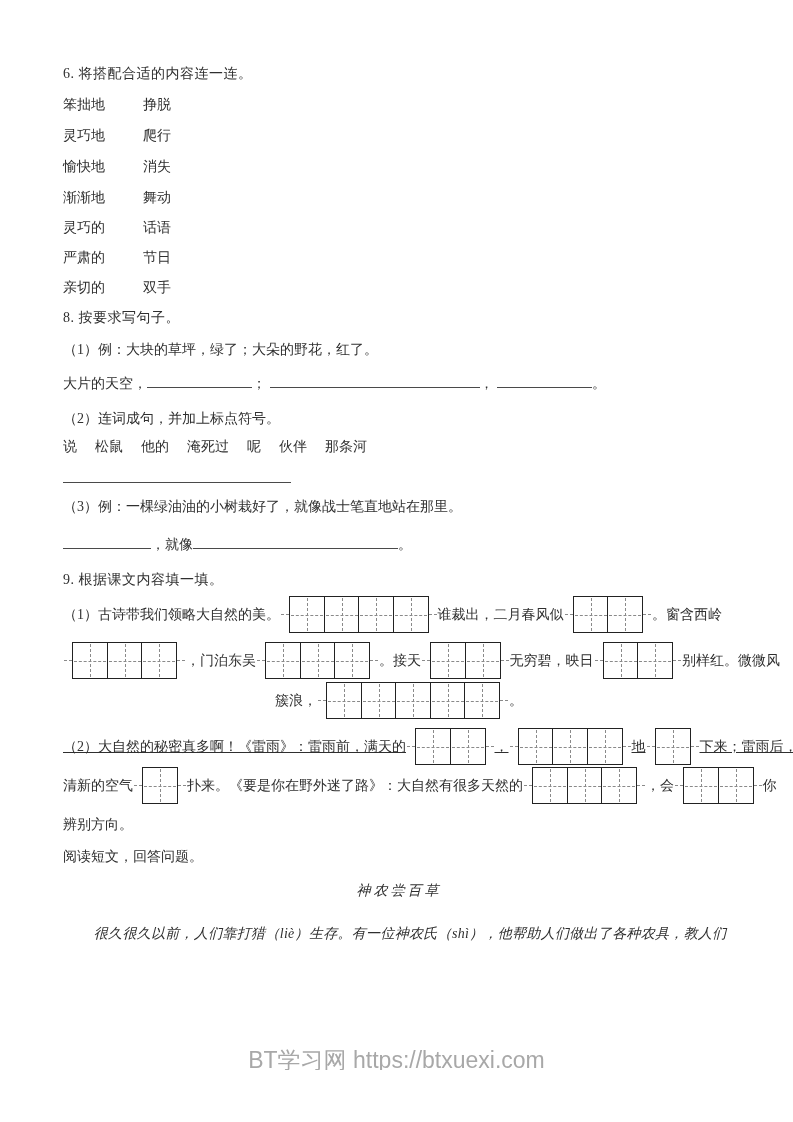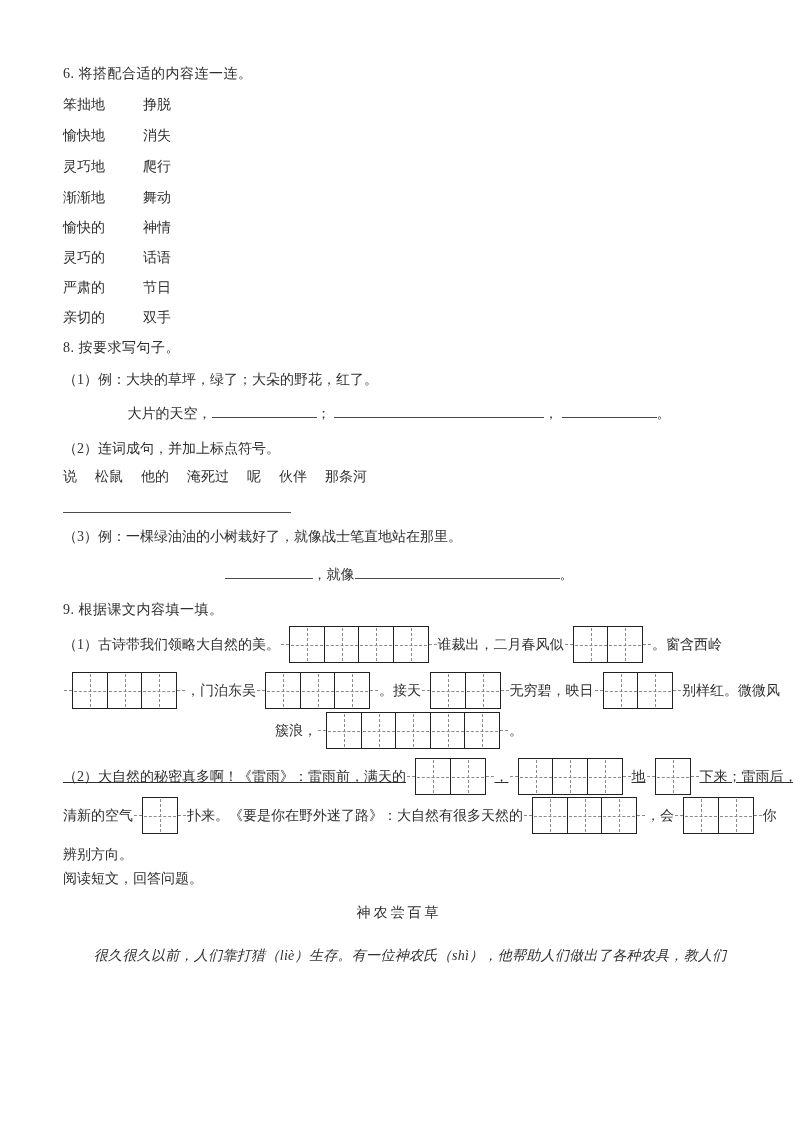--- a/index.html
+++ b/index.html
@@ -25,39 +25,39 @@
   .mt16 { margin-top:16px; }
   .mt14 { margin-top:14px; }
   .q7 .match-row { margin-top:14px; }
 
   
   .blank { display:inline-block; border-bottom:1px solid #4a4a4a; height:14px; vertical-align:baseline; }
   .bl-105{width:105px;} .bl-210{width:210px;} .bl-95{width:95px;}
   .bl-88{width:88px;} .bl-205{width:205px;}
   .blank-line { width:228px; border-bottom:1px solid #4a4a4a; height:1px; margin-top:27px; }
 
-  .fill-sentence { margin-top:16px; line-height:18px;text-align:center; }
+  .fill-sentence { margin-top:16px; line-height:18px; }
   .word-list { display:flex; gap:18px; margin-top:12px; }
 
   
   .grid-line { display:flex; align-items:center; white-space:nowrap; }
   .box-group { display:inline-flex; align-items:center; margin:0 1px; }
   .box-group::before, .box-group::after { content:""; width:8px; border-top:1px dashed #8a8a8a; }
   .tbox {
     display:inline-block; position:relative;
     width:36px; height:37px;
     border:1.5px solid #222222;
     background:#ffffff;
   }
   .tbox + .tbox { margin-left:-1.5px; }
   .tbox::before { content:""; position:absolute; left:50%; top:1px; bottom:1px; border-left:1px dashed #8a8a8a; }
   .tbox::after  { content:""; position:absolute; top:50%; left:1px; right:1px; border-top:1px dashed #8a8a8a; }
 
   
-  .reading-title { text-align:center; letter-spacing:3px; margin-top:18px; }
+  .reading-title { text-align:center; font-style:italic; letter-spacing:3px; margin-top:18px; }
   .reading-passage { font-style:italic; text-indent:2.2em; margin-top:27px; letter-spacing:.3px; }
 
   
   .footer {
     position:absolute; left:0; right:0; top:1046px;
     text-align:center;
     font-family:"Liberation Sans","DejaVu Sans",sans-serif;
     font-size:23px; line-height:28px;
     color:#a8a8a8;
   }
@@ -67,38 +67,34 @@
 
 <div class="page">
 
   <section class="q q6">
     <p class="qhead">6. 将搭配合适的内容连一连。</p>
     <div class="match-row">
       <span class="mleft">笨拙地</span>
       <span class="mright">挣脱</span>
     </div>
     <div class="match-row">
+      <span class="mleft">灵巧地</span>
+      <span class="mright">爬行</span>
+    </div>
+    <div class="match-row">
       <span class="mleft">愉快地</span>
       <span class="mright">消失</span>
     </div>
     <div class="match-row">
-      <span class="mleft">灵巧地</span>
-      <span class="mright">爬行</span>
-    </div>
-    <div class="match-row">
       <span class="mleft">渐渐地</span>
       <span class="mright">舞动</span>
     </div>
   </section>
 
   <section class="q q7">
-    <div class="match-row">
-      <span class="mleft">愉快的</span>
-      <span class="mright">神情</span>
-    </div>
     <div class="match-row">
       <span class="mleft">灵巧的</span>
       <span class="mright">话语</span>
     </div>
     <div class="match-row">
       <span class="mleft">严肃的</span>
       <span class="mright">节日</span>
     </div>
     <div class="match-row">
       <span class="mleft">亲切的</span>
@@ -221,19 +217,24 @@
           <span class="tbox"></span>
         </span>
         <span class="seg-text">你</span>
       </div>
     <div class="grid-line" style="margin-top:13px;">
         <span class="seg-text">辨别方向。</span>
       </div>
   </section>
 
   <section class="reading">
-    <p style="margin-top:8px;font-family:Liberation Serif, serif;">阅读短文，回答问题。</p>
+    <p style="margin-top:16px;font-family:Liberation Serif, serif;">阅读短文，回答问题。</p>
     <p class="reading-title">神农尝百草</p>
     <p class="reading-passage">很久很久以前，人们靠打猎（liè）生存。有一位神农氏（shì），他帮助人们做出了各种农具，教人们</p>
   </section>
 
+  <div class="footer">
+    <span>BT学习网</span>
+    <span> </span>
+    <span>https://btxuexi.com</span>
+  </div>
 
 </div>
 
 </body></html>

